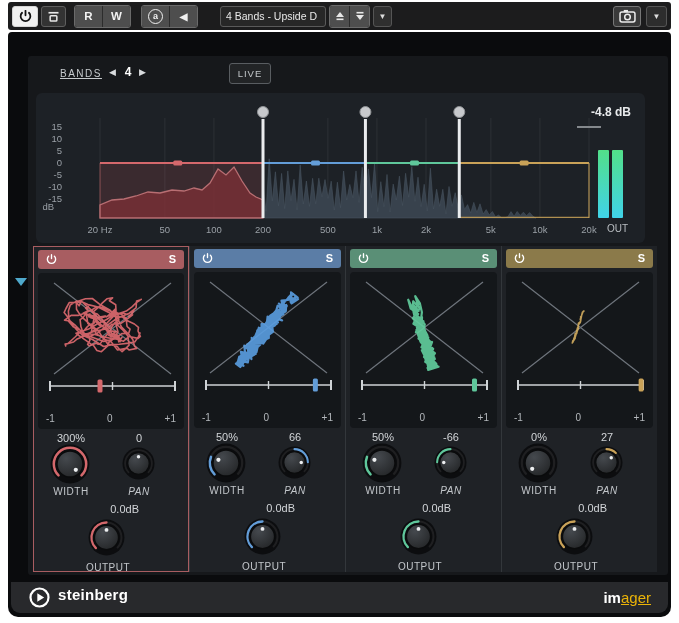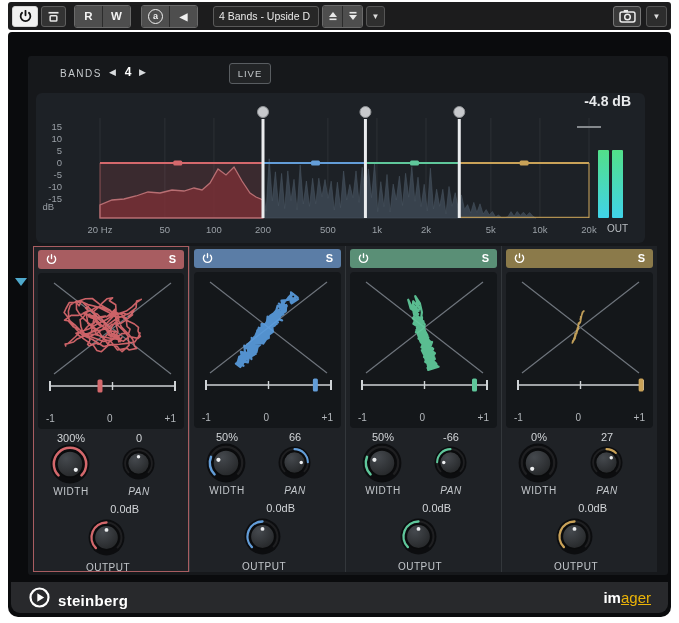--- a/index.html
+++ b/index.html
@@ -10,47 +10,47 @@
             border-radius:3px;display:flex;align-items:center;padding:0 4px;box-sizing:border-box;}
   .tb-btn{height:21px;display:flex;align-items:center;justify-content:center;border-radius:3px;
           color:#eee;font-size:11px;font-weight:bold;box-sizing:border-box;}
   .tb-power{width:26px;background:#f1f1f1;border:1px solid #d5d5d5;margin-right:3px;}
   .tb-bypass{width:25px;background:#333;border:1px solid #5e5e5e;}
   .tb-group{display:flex;height:21px;border:1px solid #6a6a6a;border-radius:3px;overflow:hidden;}
   .tb-cell{width:27px;height:100%;background:#4e4e4e;display:flex;align-items:center;justify-content:center;
            color:#f2f2f2;font-size:11.5px;font-weight:bold;}
   .tb-cell + .tb-cell{border-left:1px solid #2c2c2c;}
   .g1{margin-left:8px;} .g2{margin-left:10px;}
-  .tb-preset{margin-left:15px;width:106px;height:21px;background:#272727;border:1px solid #5a5a5a;border-radius:3px;
+  .tb-preset{margin-left:22px;width:106px;height:21px;background:#272727;border:1px solid #5a5a5a;border-radius:3px;
              color:#e9e9e9;font-size:10.5px;display:flex;align-items:center;padding:0 5px;box-sizing:border-box;
              white-space:nowrap;overflow:hidden;}
   .tb-updown{margin-left:3px;}
   .ud-cell{width:19px;}
   .tb-drop{margin-left:3px;width:19px;background:#2f2f2f;border:1px solid #555;color:#ddd;font-size:8px;}
   .tb-spacer{flex:1;}
   .tb-cam{width:28px;background:#3a3a3a;border:1px solid #777;}
   .tb-drop2{width:21px;margin-left:5px;background:#2d2d2d;border:1px solid #555;color:#ddd;font-size:8px;}
   .a-circle{width:13px;height:13px;border:1.4px solid #f0f0f0;border-radius:50%;display:flex;align-items:center;
             justify-content:center;font-size:9px;font-weight:bold;color:#f0f0f0;line-height:1;}
   .arrow-glyph{font-size:10px;color:#f0f0f0;}
   
   .window{position:absolute;left:8px;top:32px;width:663px;height:585px;background:#0a0b0d;
           border-radius:4px 4px 10px 10px;}
   .inner{position:absolute;left:20px;top:24px;width:640px;height:519px;background:#16181b;border-radius:3px;}
   
-  .bands-label{position:absolute;left:32px;top:12px;font-size:10px;letter-spacing:1.5px;color:#c6cacd;}
+  .bands-label{position:absolute;left:32px;top:12px;font-size:10px;letter-spacing:1.5px;color:#c6cacd;text-decoration:underline;}
   .hdr-arrow{position:absolute;top:11px;font-size:9px;color:#d8dbde;cursor:default;}
   .hdr-arrow.left{left:81px;} .hdr-arrow.right{left:111px;}
   .band-count{position:absolute;left:92px;top:9px;width:16px;text-align:center;font-size:12px;font-weight:bold;color:#fff;}
   .live-btn{position:absolute;left:201px;top:7px;width:40px;height:19px;background:#222426;border:1px solid #595d61;
             border-radius:3px;color:#c3c7ca;font-size:9.5px;letter-spacing:1px;display:flex;align-items:center;justify-content:center;}
   
   .spectrum{position:absolute;left:8px;top:37px;width:609px;height:150px;background:#1d2126;border-radius:6px;}
   .spectrum svg{position:absolute;left:0;top:0;}
-  .peak{position:absolute;top:0;right:14px;font-size:14px;font-weight:bold;color:#e8eaec;}
+  .peak{position:absolute;top:12px;right:14px;font-size:12px;font-weight:bold;color:#e8eaec;}
   .peak-line{position:absolute;left:541px;top:33px;width:24px;height:2px;background:#84888c;}
   .out-bar{position:absolute;top:57px;width:11px;height:68px;border-radius:1px;
            background:linear-gradient(to bottom,#52df89 0%,#47da bb 50%,#40d3e9 100%);
            background:linear-gradient(to bottom,#52df89,#40d3e9);}
   .ob1{left:562px;} .ob2{left:576px;}
   .out-label{position:absolute;left:556px;top:130px;width:36px;text-align:right;font-size:10px;color:#b9bdc1;}
   
   .collapse-arrow{position:absolute;left:7px;top:246px;width:0;height:0;border-left:6px solid transparent;
                   border-right:6px solid transparent;border-top:8px solid #4fa9cc;}
   
@@ -73,21 +73,21 @@
   .out-lbl{left:43px;top:315px;width:62px;}
   .knob{position:absolute;}
   .width-knob{left:16px;top:197px;width:40px;height:40px;}
   .pan-knob{left:88px;top:200px;width:33px;height:33px;}
   .out-knob{left:54px;top:272px;width:37px;height:37px;}
   .knob svg{width:100%;height:100%;display:block;}
   
   .footer{position:absolute;left:3px;right:3px;bottom:4px;height:31px;background:#28292c;
           border-radius:0 0 9px 9px;display:flex;align-items:center;justify-content:space-between;
           padding:0 17px;box-sizing:border-box;}
-  .brand{display:flex;align-items:flex-end;gap:7px;}
+  .brand{display:flex;align-items:flex-start;gap:7px;}
   .brand-name{color:#fff;font-size:15px;font-weight:bold;letter-spacing:.3px;}
   .product{font-size:15px;}
   .product .im{color:#fff;font-weight:bold;}
   .product .ager{color:#eab308;text-decoration:underline;}
 </style>
 </head>
 <body>
 
 <div class="page">
 

